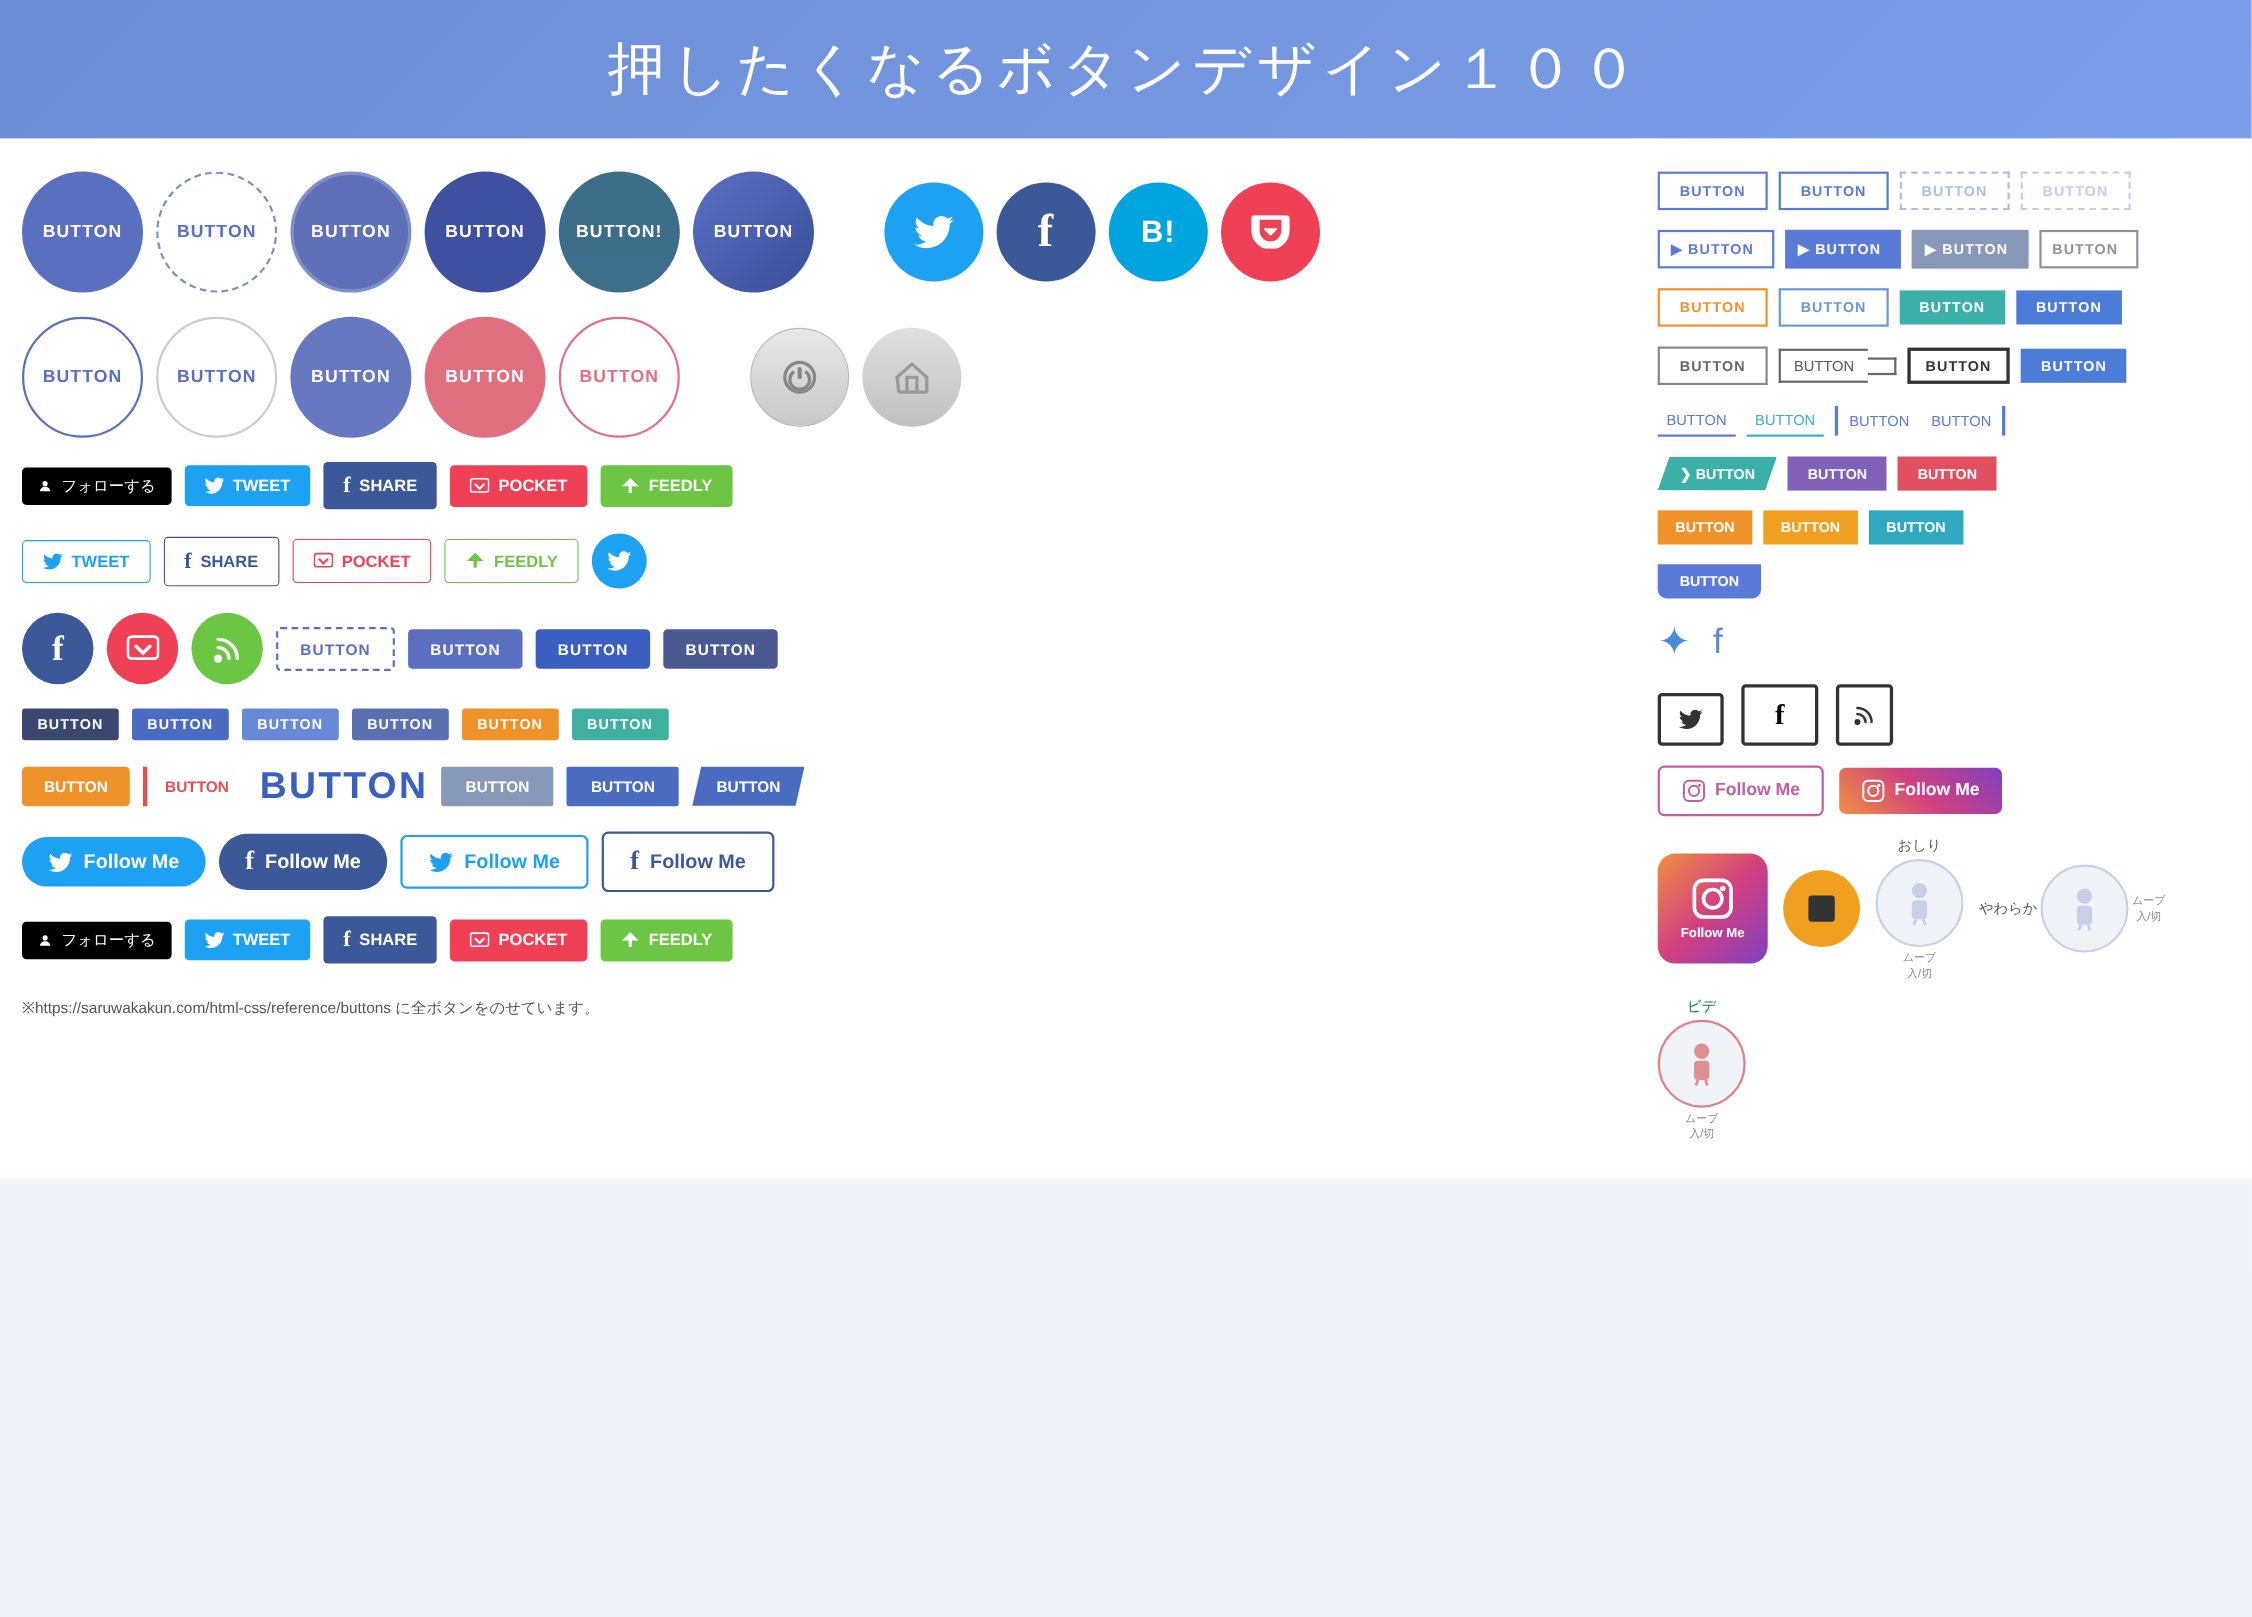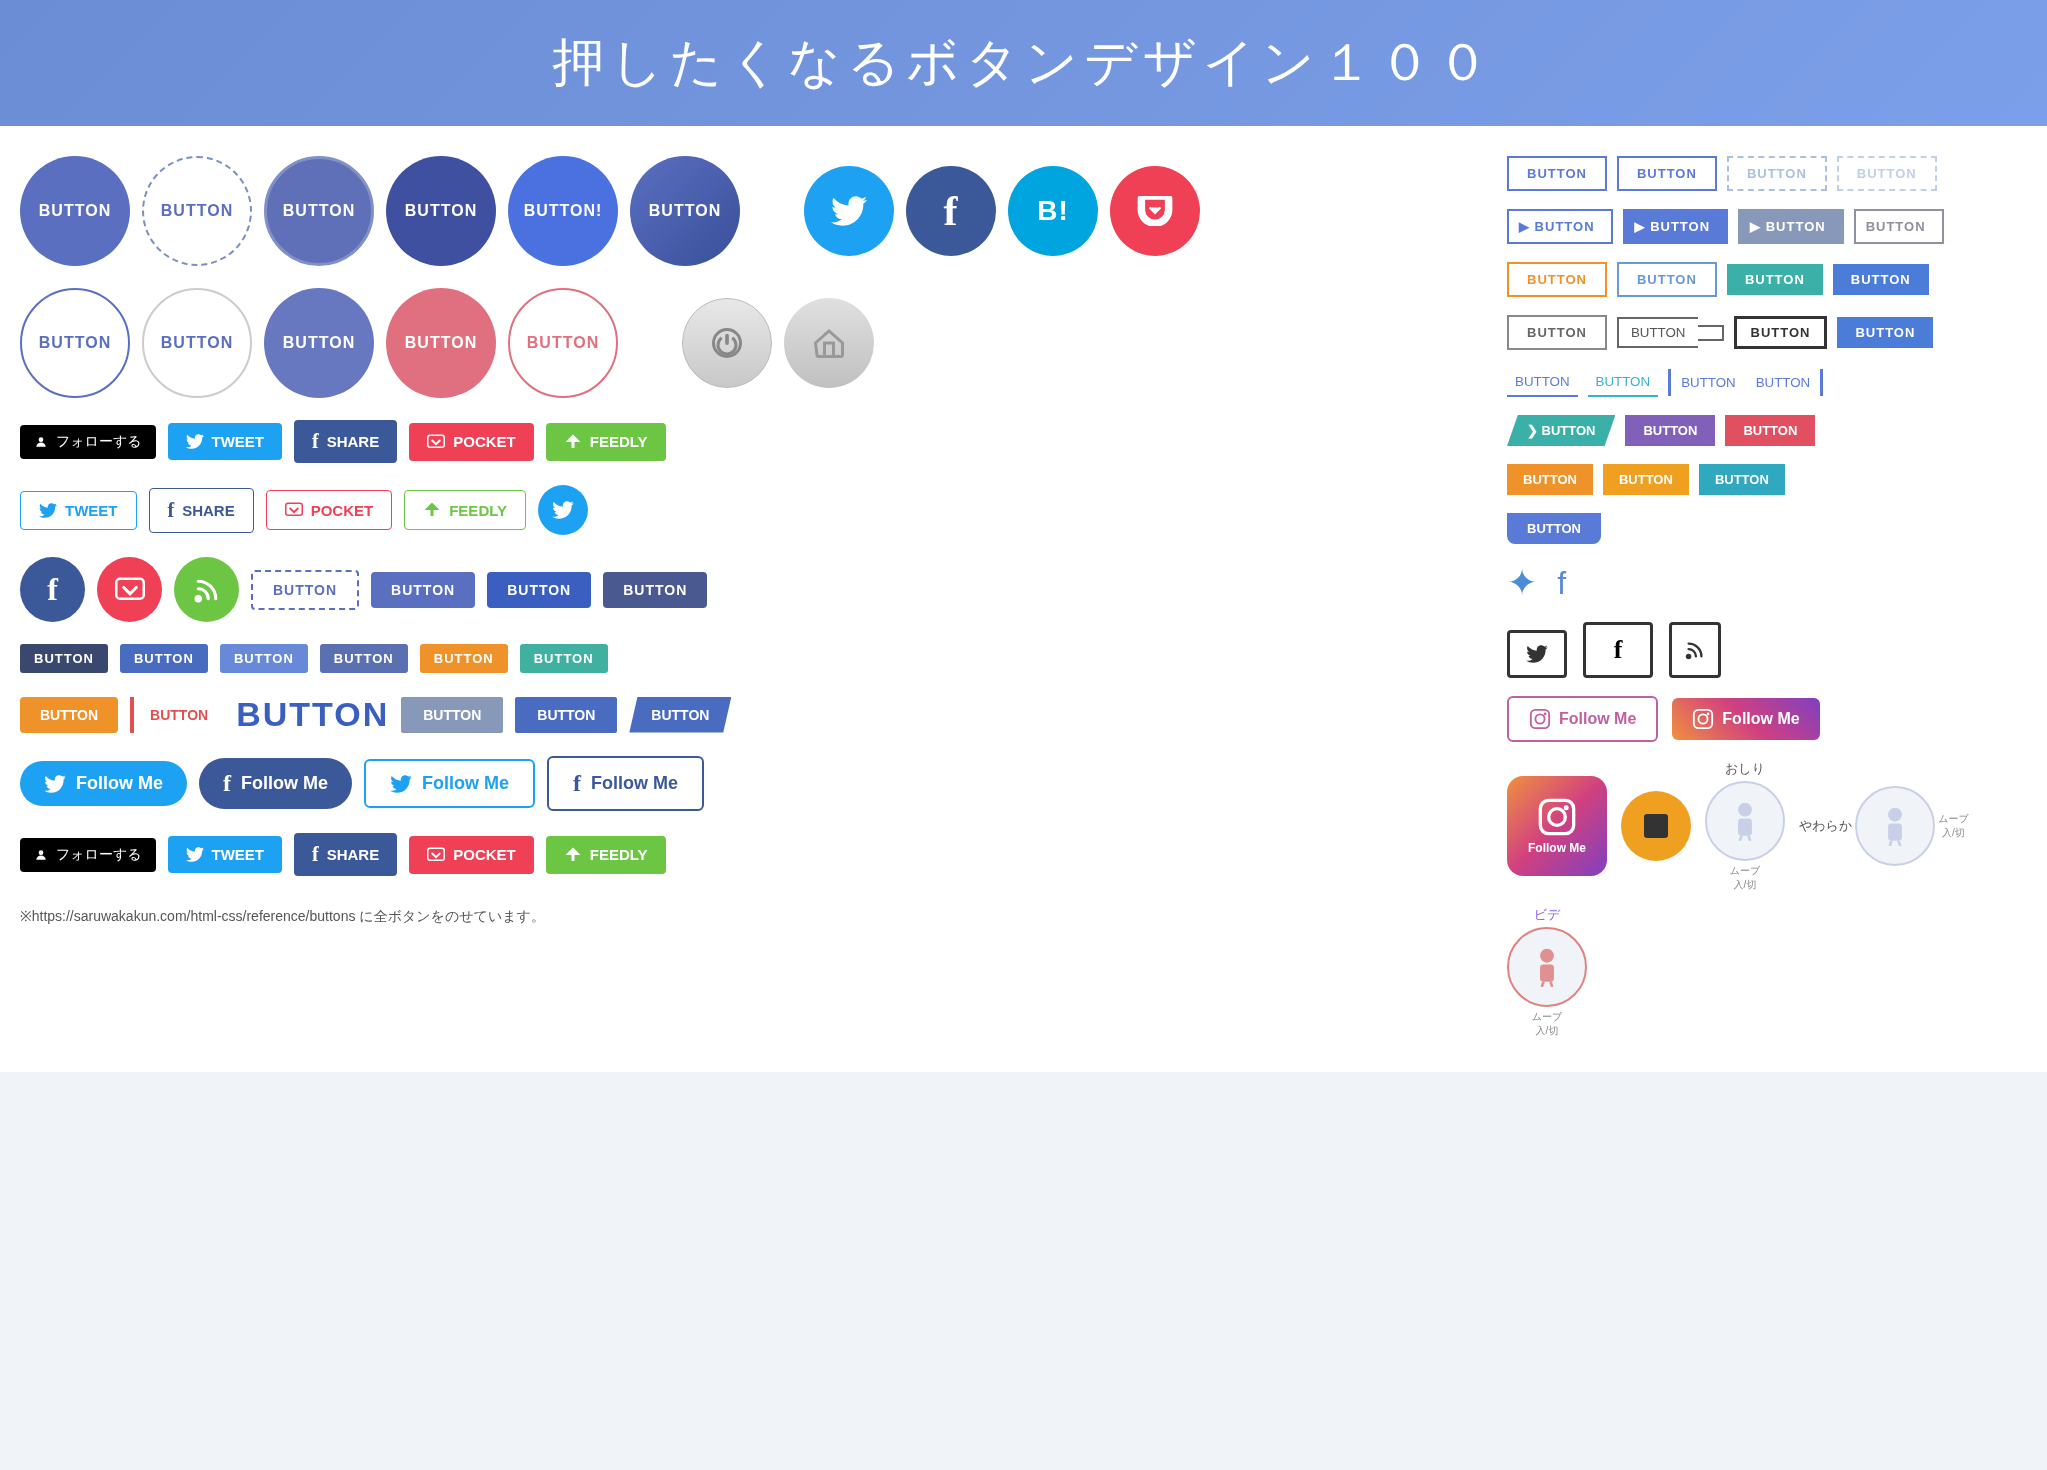--- a/index.html
+++ b/index.html
@@ -59,21 +59,21 @@
       font-weight: bold;
       letter-spacing: 1px;
       display: flex;
       align-items: center;
       justify-content: center;
     }
     .circle-solid-blue { background: #5a6fc0; color: white; }
     .circle-dashed-blue { background: transparent; border: 2px dashed #7b8fc0; color: #5a6fc0; }
     .circle-outline-blue { background: #6070b8; color: white; border: 3px solid #8090c8; }
     .circle-dark-blue { background: #4050a0; color: white; }
-    .circle-medium { background: #1d4ed8; color: white; opacity: 0.8; }
+    .circle-medium { background: #0c4a6e; color: white; opacity: 0.8; }
     .circle-gradient { background: linear-gradient(135deg, #5a6fc0, #3a4f9a); color: white; }
     .circle-twitter { background: #1da1f2; color: white; }
     .circle-facebook { background: #3b5998; color: white; }
     .circle-hatena { background: #00a4de; color: white; }
     .circle-pocket { background: #ef4056; color: white; }
 
     
     .circle-hollow-white { background: white; border: 2px solid #5a6fc0; color: #5a6fc0; font-weight: bold; }
     .circle-hollow-gray { background: white; border: 2px solid #ccc; color: #5a6fc0; font-weight: bold; }
     .circle-solid-blue2 { background: #6878c0; color: white; }
@@ -617,21 +617,21 @@
           <svg width="36" height="40" viewBox="0 0 36 46">
               <circle cx="18" cy="10" r="8" fill="#c8d0e8"></circle>
               <rect x="10" y="20" width="16" height="20" rx="4" fill="#c8d0e8"></rect>
               <line x1="14" y1="40" x2="12" y2="46" stroke="#c8d0e8" stroke-width="3"></line>
               <line x1="22" y1="40" x2="24" y2="46" stroke="#c8d0e8" stroke-width="3"></line>
             </svg>
         </button>
         <span style="font-size:10px;color:#888;text-align:center;">ムーブ<br>入/切</span>
       </div>
       <div style="display:flex;flex-direction:column;align-items:center;gap:3px;">
-        <span style="font-size:13px;color:#8b5cf6;">ビデ</span>
+        <span style="font-size:13px;color:#15803d;">ビデ</span>
         <button class="motion-btn" style="border:2px solid #e08080;">
           <svg width="36" height="40" viewBox="0 0 36 46">
               <circle cx="18" cy="10" r="8" fill="#e09090"></circle>
               <rect x="10" y="20" width="16" height="20" rx="4" fill="#e09090"></rect>
               <line x1="14" y1="40" x2="12" y2="46" stroke="#e09090" stroke-width="3"></line>
               <line x1="22" y1="40" x2="24" y2="46" stroke="#e09090" stroke-width="3"></line>
             </svg>
         </button>
         <span style="font-size:10px;color:#888;text-align:center;">ムーブ<br>入/切</span>
       </div>

